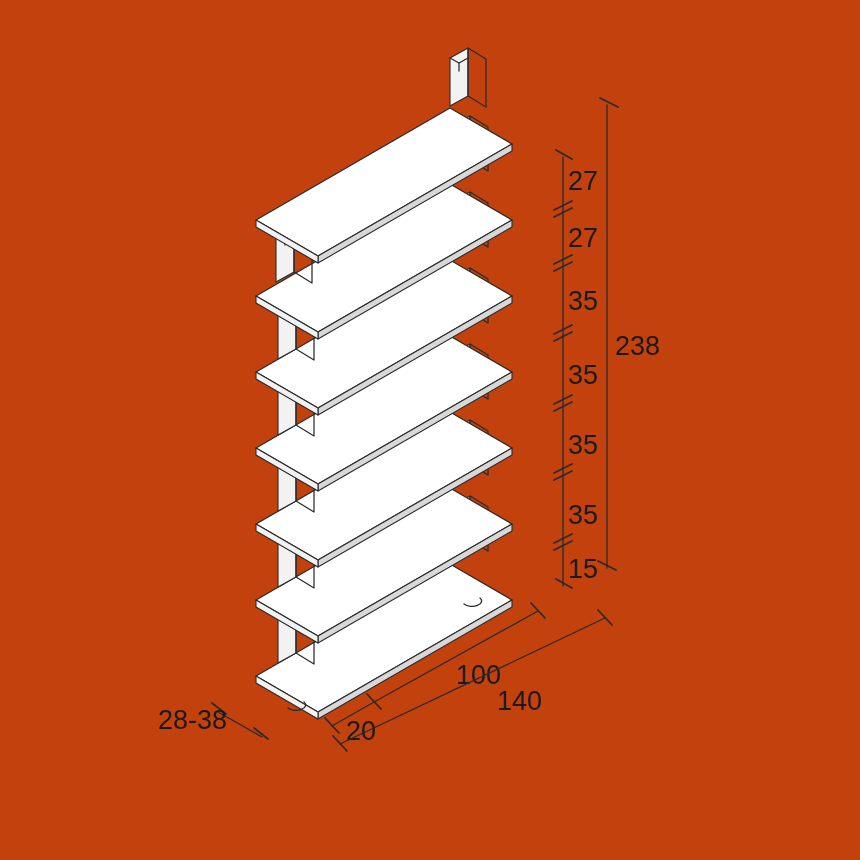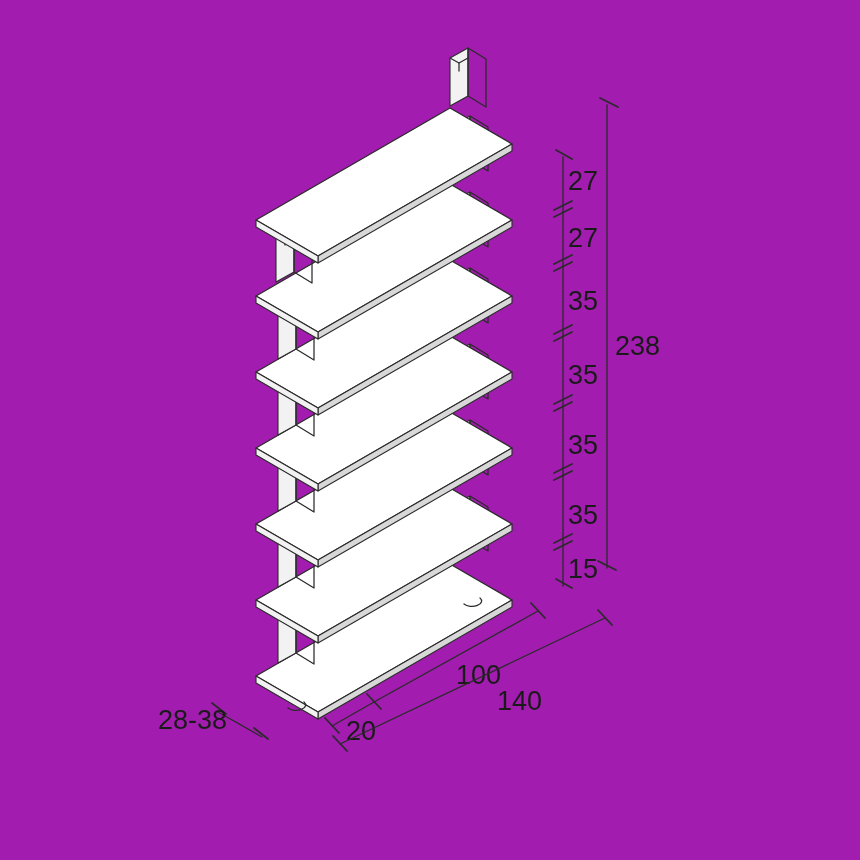--- a/index.html
+++ b/index.html
@@ -10,21 +10,21 @@
   body {
     width: 860px;
     height: 860px;
     font-family: "Liberation Sans", sans-serif;
     overflow: hidden;
   }
   #drawing-root {
     position: relative;
     width: 860px;
     height: 860px;
-    background: #a21caf;
+    background: #c2410c;
   }
   svg#technical-drawing {
     display: block;
     width: 860px;
     height: 860px;
   }
   .dim-text {
     font-family: "Liberation Sans", sans-serif;
     font-size: 27px;
     fill: #1a1a1a;

